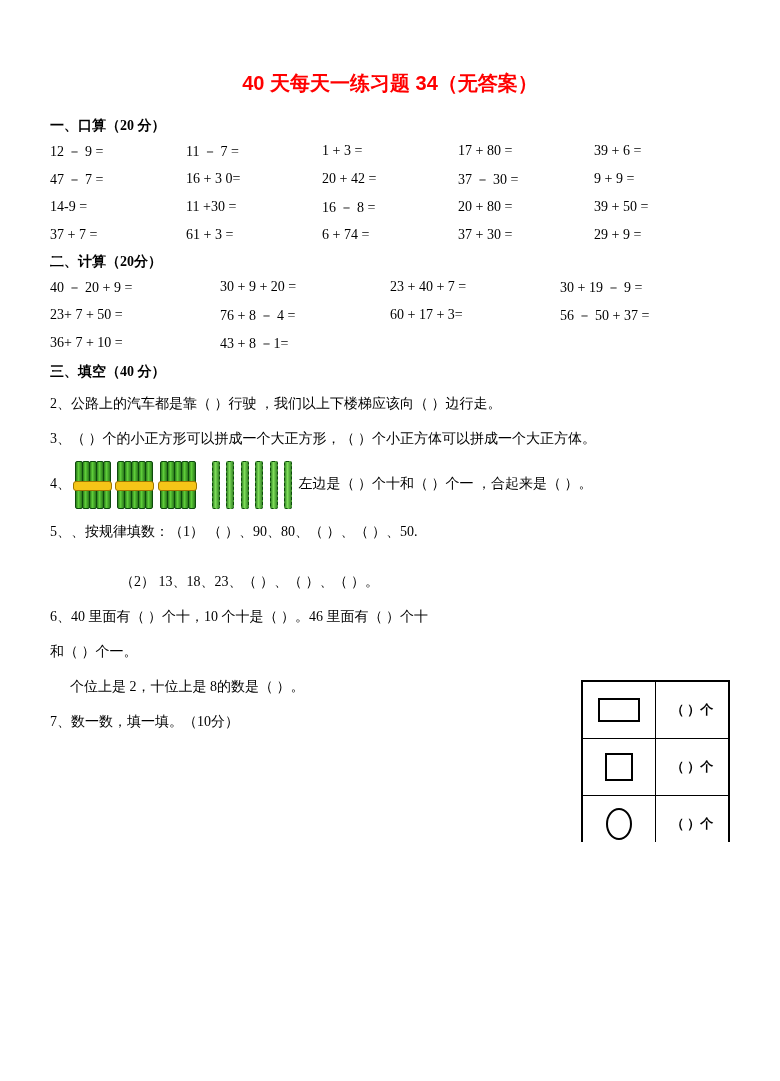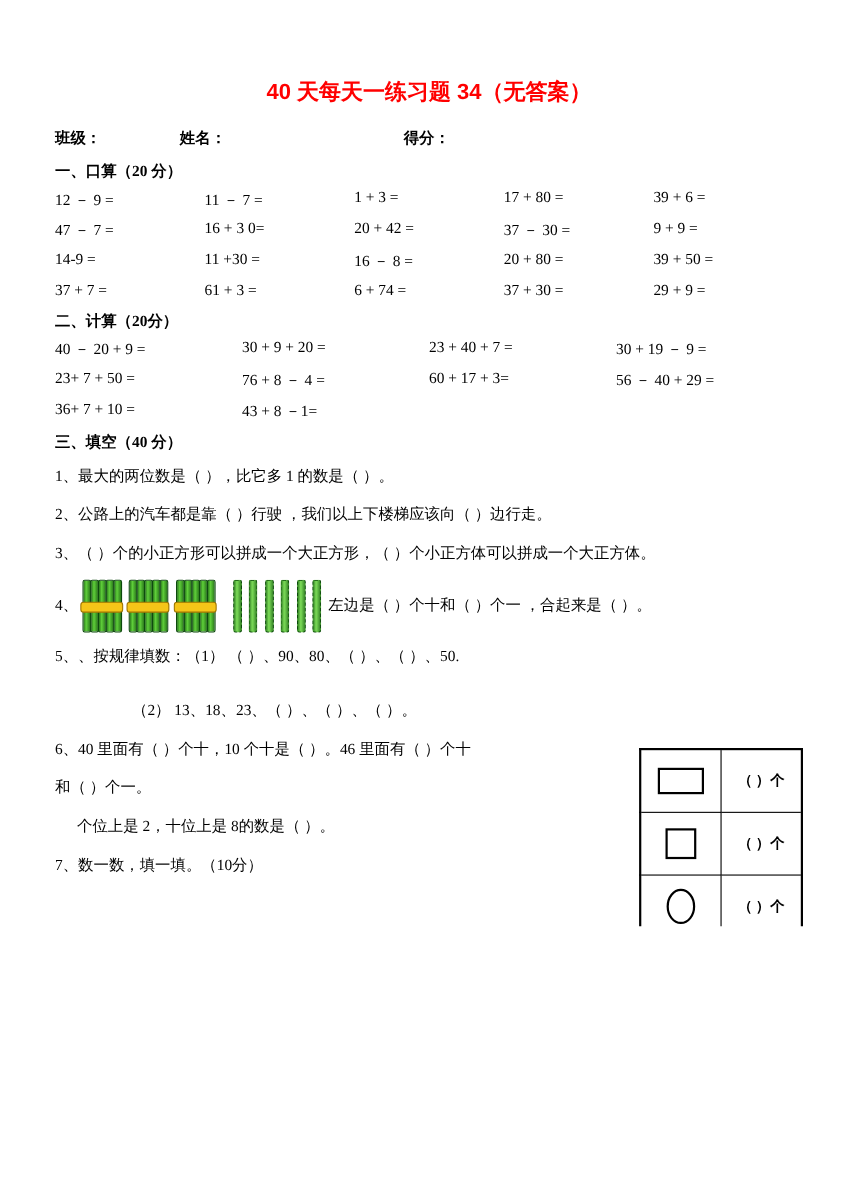--- a/index.html
+++ b/index.html
@@ -92,25 +92,20 @@
   .shape-table td.count-cell { width:70px; }
   svg { display:block; margin:auto; }
 </style>
 </head>
 <body>
 
 <div class="page">
 
   <div class="title">40 天每天一练习题 34（无答案）</div>
 
-  <div class="header-row">
-    <span style="width:110px;">班级：</span>
-    <span style="width:200px;">姓名：</span>
-    <span>得分：</span>
-  </div>
 
   <div class="section-h">一、口算（20 分）</div>
   <div id="s1-rows">
       <div class="problem-row">
         <div>12 － 9 =</div>
         <div>11 － 7 =</div>
         <div>1 + 3 =</div>
         <div>17 + 80 =</div>
         <div>39 + 6 =</div>
       </div>
@@ -142,32 +137,31 @@
       <div class="problem-row">
         <div>40 － 20 + 9 =</div>
         <div>30 + 9 + 20 =</div>
         <div>23 + 40 + 7 =</div>
         <div>30 + 19 － 9 =</div>
       </div>
       <div class="problem-row">
         <div>23+ 7 + 50 =</div>
         <div>76 + 8 － 4 =</div>
         <div>60 + 17 + 3=</div>
-        <div>56 － 40 + 29 =</div>
+        <div>56 － 50 + 37 =</div>
       </div>
       <div class="problem-row">
         <div>36+ 7 + 10 =</div>
         <div>43 + 8 －1=</div>
         <div></div>
         <div></div>
       </div>
     </div>
 
   <div class="section-h" style="margin-top:2px;">三、填空（40 分）</div>
-  <div class="fill-line">1、最大的两位数是（    ），比它多 1 的数是（    ）。</div>
   <div class="fill-line">2、公路上的汽车都是靠（    ）行驶 ，我们以上下楼梯应该向（    ）边行走。</div>
   <div class="fill-line">3、（    ）个的小正方形可以拼成一个大正方形，（    ）个小正方体可以拼成一个大正方体。</div>
 
   <div class="fill-line">
     <span>4、</span>
     <span class="sticks-wrap">
       <span class="bundle">
         <span class="stick"></span><span class="stick"></span><span class="stick"></span><span class="stick"></span><span class="stick"></span>
         <span class="tie"></span>
       </span>

